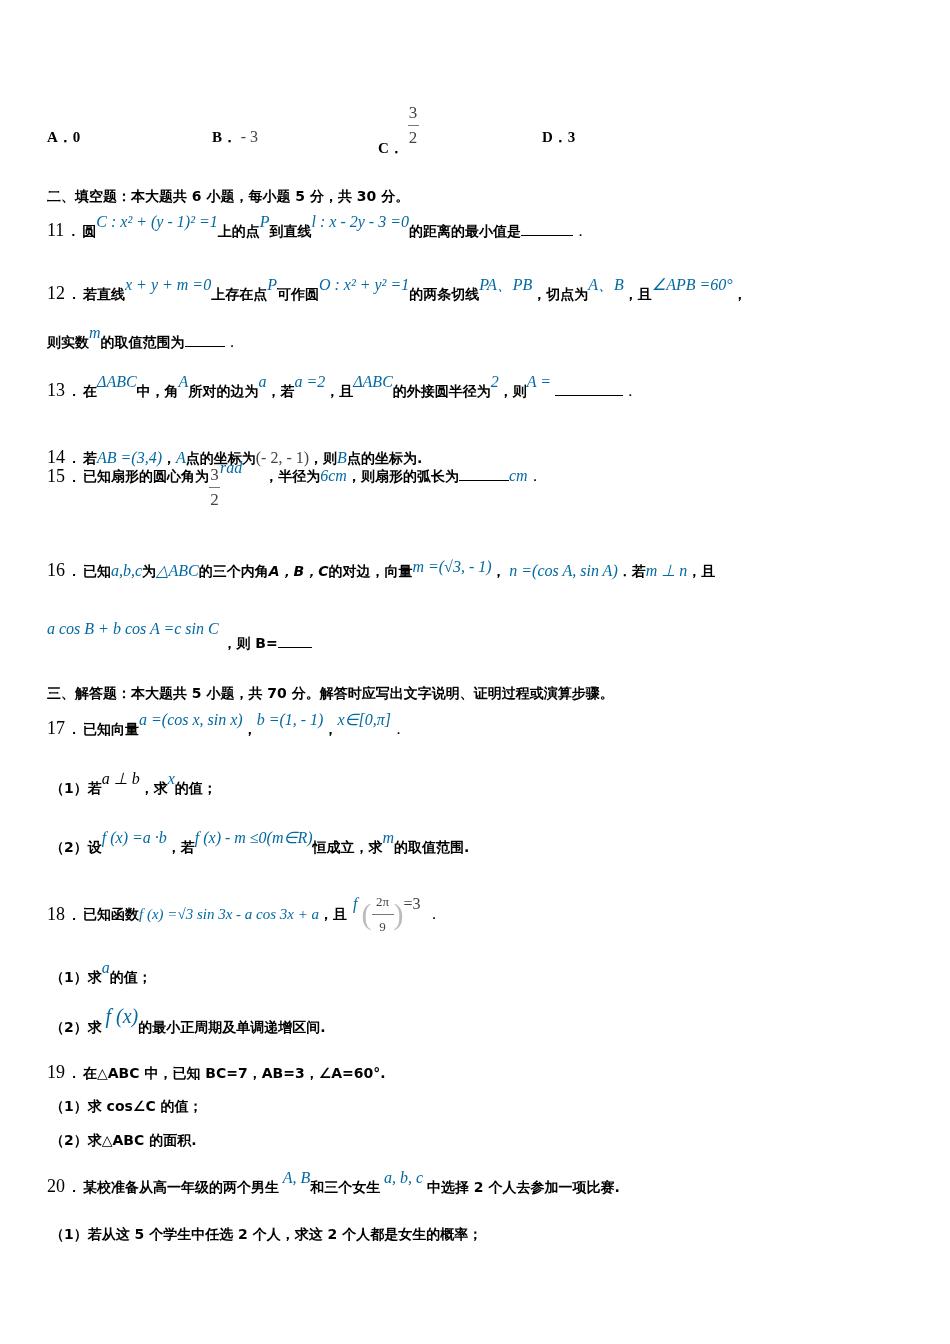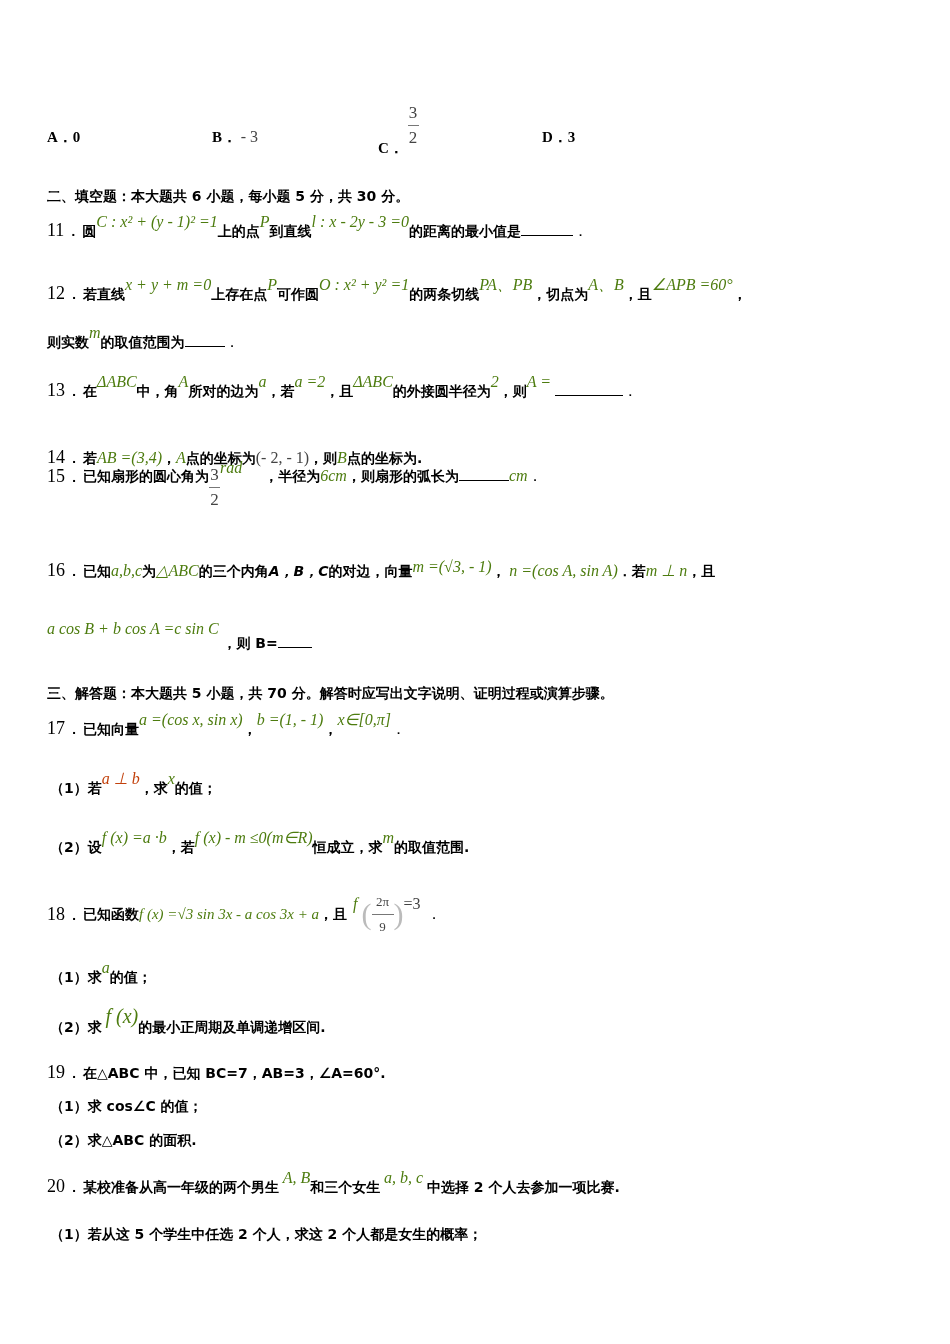--- a/index.html
+++ b/index.html
@@ -1,21 +1,21 @@
 <!DOCTYPE html>
 <html><head>
 <meta charset="utf-8">
 <style>
   html,body{margin:0;padding:0;background:#fff;}
   body{width:950px;height:1344px;position:relative;overflow:hidden;
        font-family:"Liberation Serif","DejaVu Serif",serif;color:#000;}
   .line{position:absolute;left:47px;font-size:15px;white-space:nowrap;line-height:20px;}
   .cjk{font-family:"DejaVu Sans",sans-serif;font-weight:bold;font-size:14px;}
   .num{font-family:"Liberation Serif",serif;font-size:18px;color:#000000;}
-  .m{font-family:"Liberation Serif",serif;font-style:italic;color:#4d7c0f;font-size:16px;}
+  .m{font-family:"Liberation Serif",serif;font-style:italic;color:#0369a1;font-size:16px;}
   .mu{font-family:"Liberation Serif",serif;color:#444;font-size:16px;}
   .sup{position:relative;top:-9px;}
   .blank{display:inline-block;border-bottom:1px solid #000;height:14px;vertical-align:baseline;}
   .frac{display:inline-flex;flex-direction:column;align-items:center;vertical-align:middle;
         font-family:"Liberation Serif",serif;color:#444;font-size:17px;line-height:18px;}
   .frac .bar{width:11px;border-top:1px solid #777;margin:3px 0;}
   .opt{position:absolute;top:128px;font-size:15px;font-weight:bold;}
 </style>
 </head>
 <body>
@@ -73,21 +73,21 @@
 <div class="line" style="top:623px">
   <span class="m" style="position:relative;top:-4px">a cos B + b cos A =c sin C</span> <span class="cjk" style="position:relative;top:10px">，则 B=</span><span class="blank" style="width:34px;position:relative;top:10px"></span>
 </div>
 
 <div class="line cjk" style="top:683px">三、解答题：本大题共 5 小题，共 70 分。解答时应写出文字说明、证明过程或演算步骤。</div>
 
 <div class="line" style="top:718px">
   <span class="num">17．</span><span class="cjk">已知向量</span><span class="m sup">a =(cos x, sin x)</span><span class="cjk">，</span><span class="m sup">b =(1, - 1)</span><span class="cjk">，</span><span class="m sup">x∈[0,π]</span><span>．</span>
 </div>
 <div class="line" style="top:778px;left:50px">
-  <span class="cjk">（1）若</span><span class="m sup" style="color:#c2410c">a ⊥ b</span><span class="cjk">，求</span><span class="m sup">x</span><span class="cjk">的值；</span>
+  <span class="cjk">（1）若</span><span class="m sup" style="color:#000000">a ⊥ b</span><span class="cjk">，求</span><span class="m sup">x</span><span class="cjk">的值；</span>
 </div>
 <div class="line" style="top:837px;left:50px">
   <span class="cjk">（2）设</span><span class="m sup">f (x) =a ·b</span><span class="cjk">，若</span><span class="m sup">f (x) - m ≤0(m∈R)</span><span class="cjk">恒成立，求</span><span class="m sup">m</span><span class="cjk">的取值范围.</span>
 </div>
 
 <div class="line" style="top:892px;height:44px;display:flex;align-items:center">
   <span class="num">18．</span>
     <span class="cjk">已知函数</span>
     <span class="m" style="font-size:15px">f (x) =√3 sin 3x - a cos 3x + a</span>
     <span class="cjk">，且</span>

